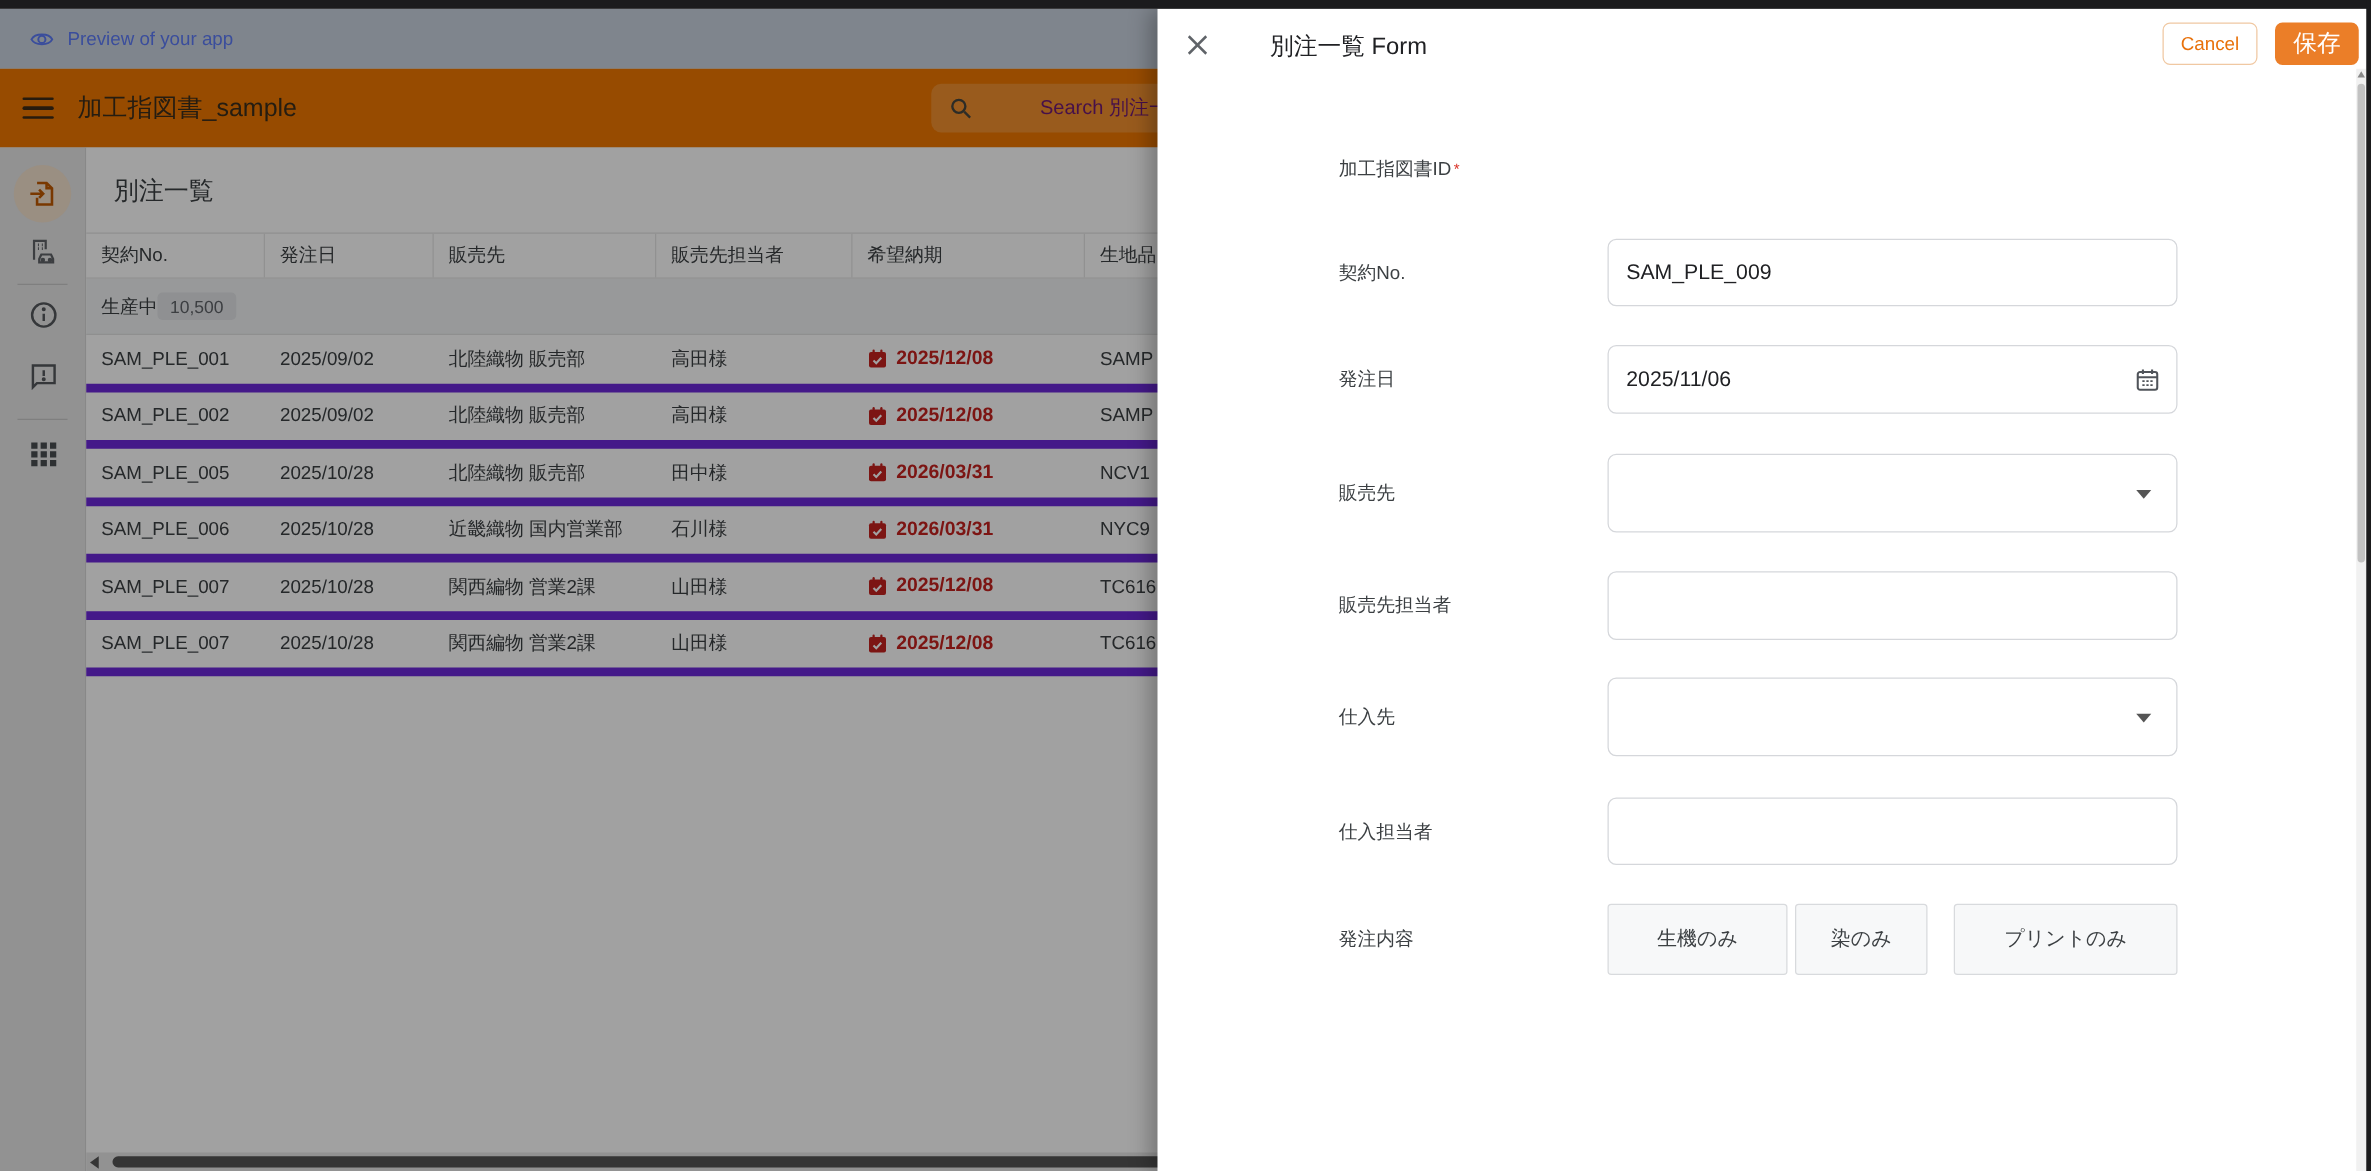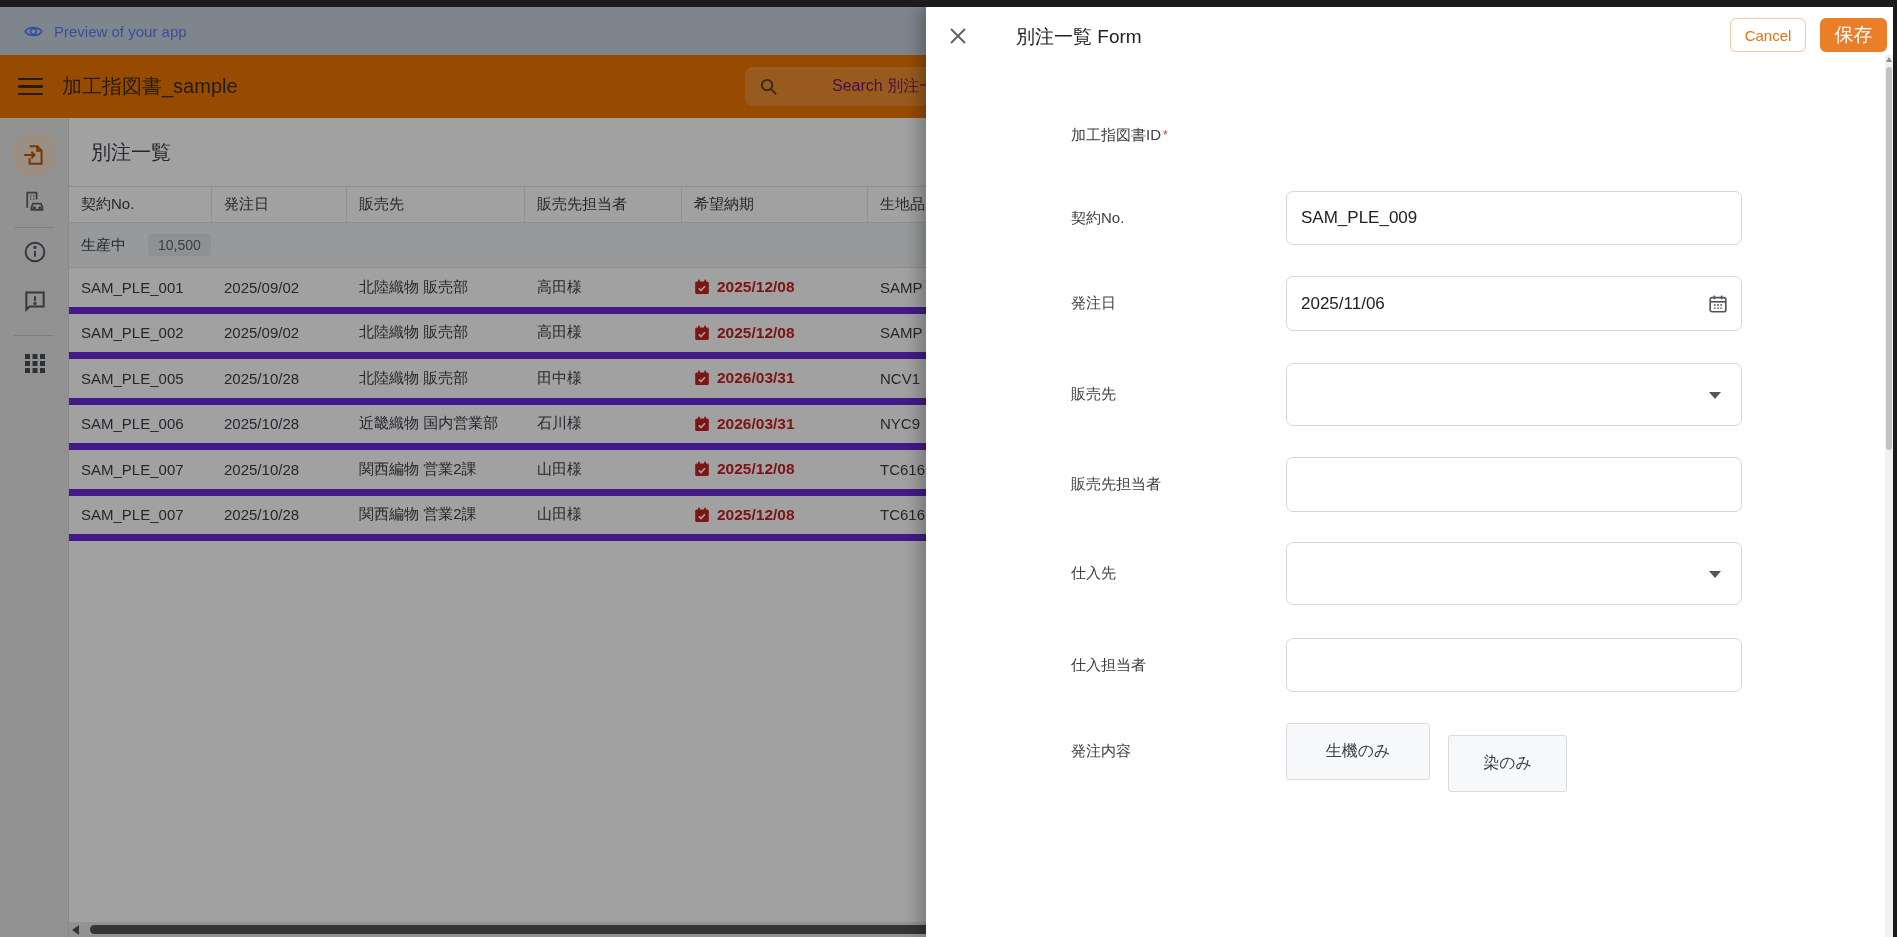--- a/index.html
+++ b/index.html
@@ -31,21 +31,21 @@
   .rail-item { position:absolute; left:0; width:69px; height:40px; display:flex; align-items:center; justify-content:center; cursor:pointer; }
   .rail-active-circle { position:absolute; left:11px; top:6px; width:46px; height:46px; border-radius:50%; background:#F4E2CE; display:flex; align-items:center; justify-content:center; }
   .rail-div { position:absolute; left:14px; right:14px; border-top:1px solid #C9C9C9; }
 
   
   .main { position:absolute; left:69px; top:118px; right:0; bottom:0; background:#FFFFFF; }
   .view-title { height:68px; display:flex; align-items:center; padding-left:22px; font-size:20px; color:#3C4043; }
   .tbl-head { display:flex; height:37px; border-top:1px solid #E3E3E3; border-bottom:1px solid #E3E3E3; width:1060px; }
   .th { padding-left:12px; display:flex; align-items:center; font-size:15px; color:#3C4043; border-right:1px solid #E6E6E6; }
   .c0{width:143px} .c1{width:135px} .c2{width:178px} .c3{width:157px} .c4{width:186px} .c5{width:220px; border-right:none;}
-  .group-row { display:flex; align-items:center; height:45px; background:#F1F3F4; border-bottom:1px solid #E3E3E3; padding-left:12px; gap:22px; width:1060px; }
+  .group-row { display:flex; align-items:center; height:45px; background:#F1F3F4; border-bottom:1px solid #E3E3E3; padding-left:12px; gap:0; width:1060px; }
   .group-status { font-size:15px; color:#3C4043; }
   .group-badge { background:#E2E4E7; color:#5F6368; font-size:14px; border-radius:4px; padding:3px 10px; }
   .row { display:flex; align-items:center; height:45.5px; border-bottom:7px solid #6d28d9; width:1060px; cursor:pointer; }
   .td { padding-left:12px; font-size:15px; color:#3C4043; white-space:nowrap; overflow:hidden; }
   .td.due { color:#C5221F; font-weight:700; font-size:15.5px; display:flex; align-items:center; gap:7px; overflow:visible; }
 
   
   .hscroll { position:absolute; left:0; right:0; bottom:0; height:15px; background:#E7E7E7; }
   .hscroll .larr { position:absolute; left:3px; top:3px; width:0; height:0; border:5px solid transparent; border-left:none; border-right:7px solid #555; cursor:pointer; }
   .hscroll .thumb { position:absolute; left:21px; right:0; top:3px; height:9px; background:#555; border-radius:5px; cursor:grab; }
@@ -376,21 +376,22 @@
       <div class="fbox">
           <div class="select">
             <span class="tri"></span>
           </div>
         </div>
     </div>
 
     <div class="frow" style="top:716px; height:57px;">
       <div class="flabel">発注内容</div>
       <button class="opt-btn" style="left:360px; top:0; width:144px; height:57px;">生機のみ</button>
-      <button class="opt-btn" style="left:510px; top:12px; width:119px; height:57px;margin-left:12px;">染のみ</button>
+      <button class="opt-btn" style="left:510px; top:0; width:106px; height:57px;">染のみ</button>
+      <button class="opt-btn" style="left:637px; top:0; width:179px; height:57px;">プリントのみ</button>
     </div>
 
   </aside>
 
   <div class="vscroll">
     <div class="uarr"></div>
     <div class="vthumb"></div>
   </div>
   <div class="top-strip"></div>
   <div class="right-edge"></div>

